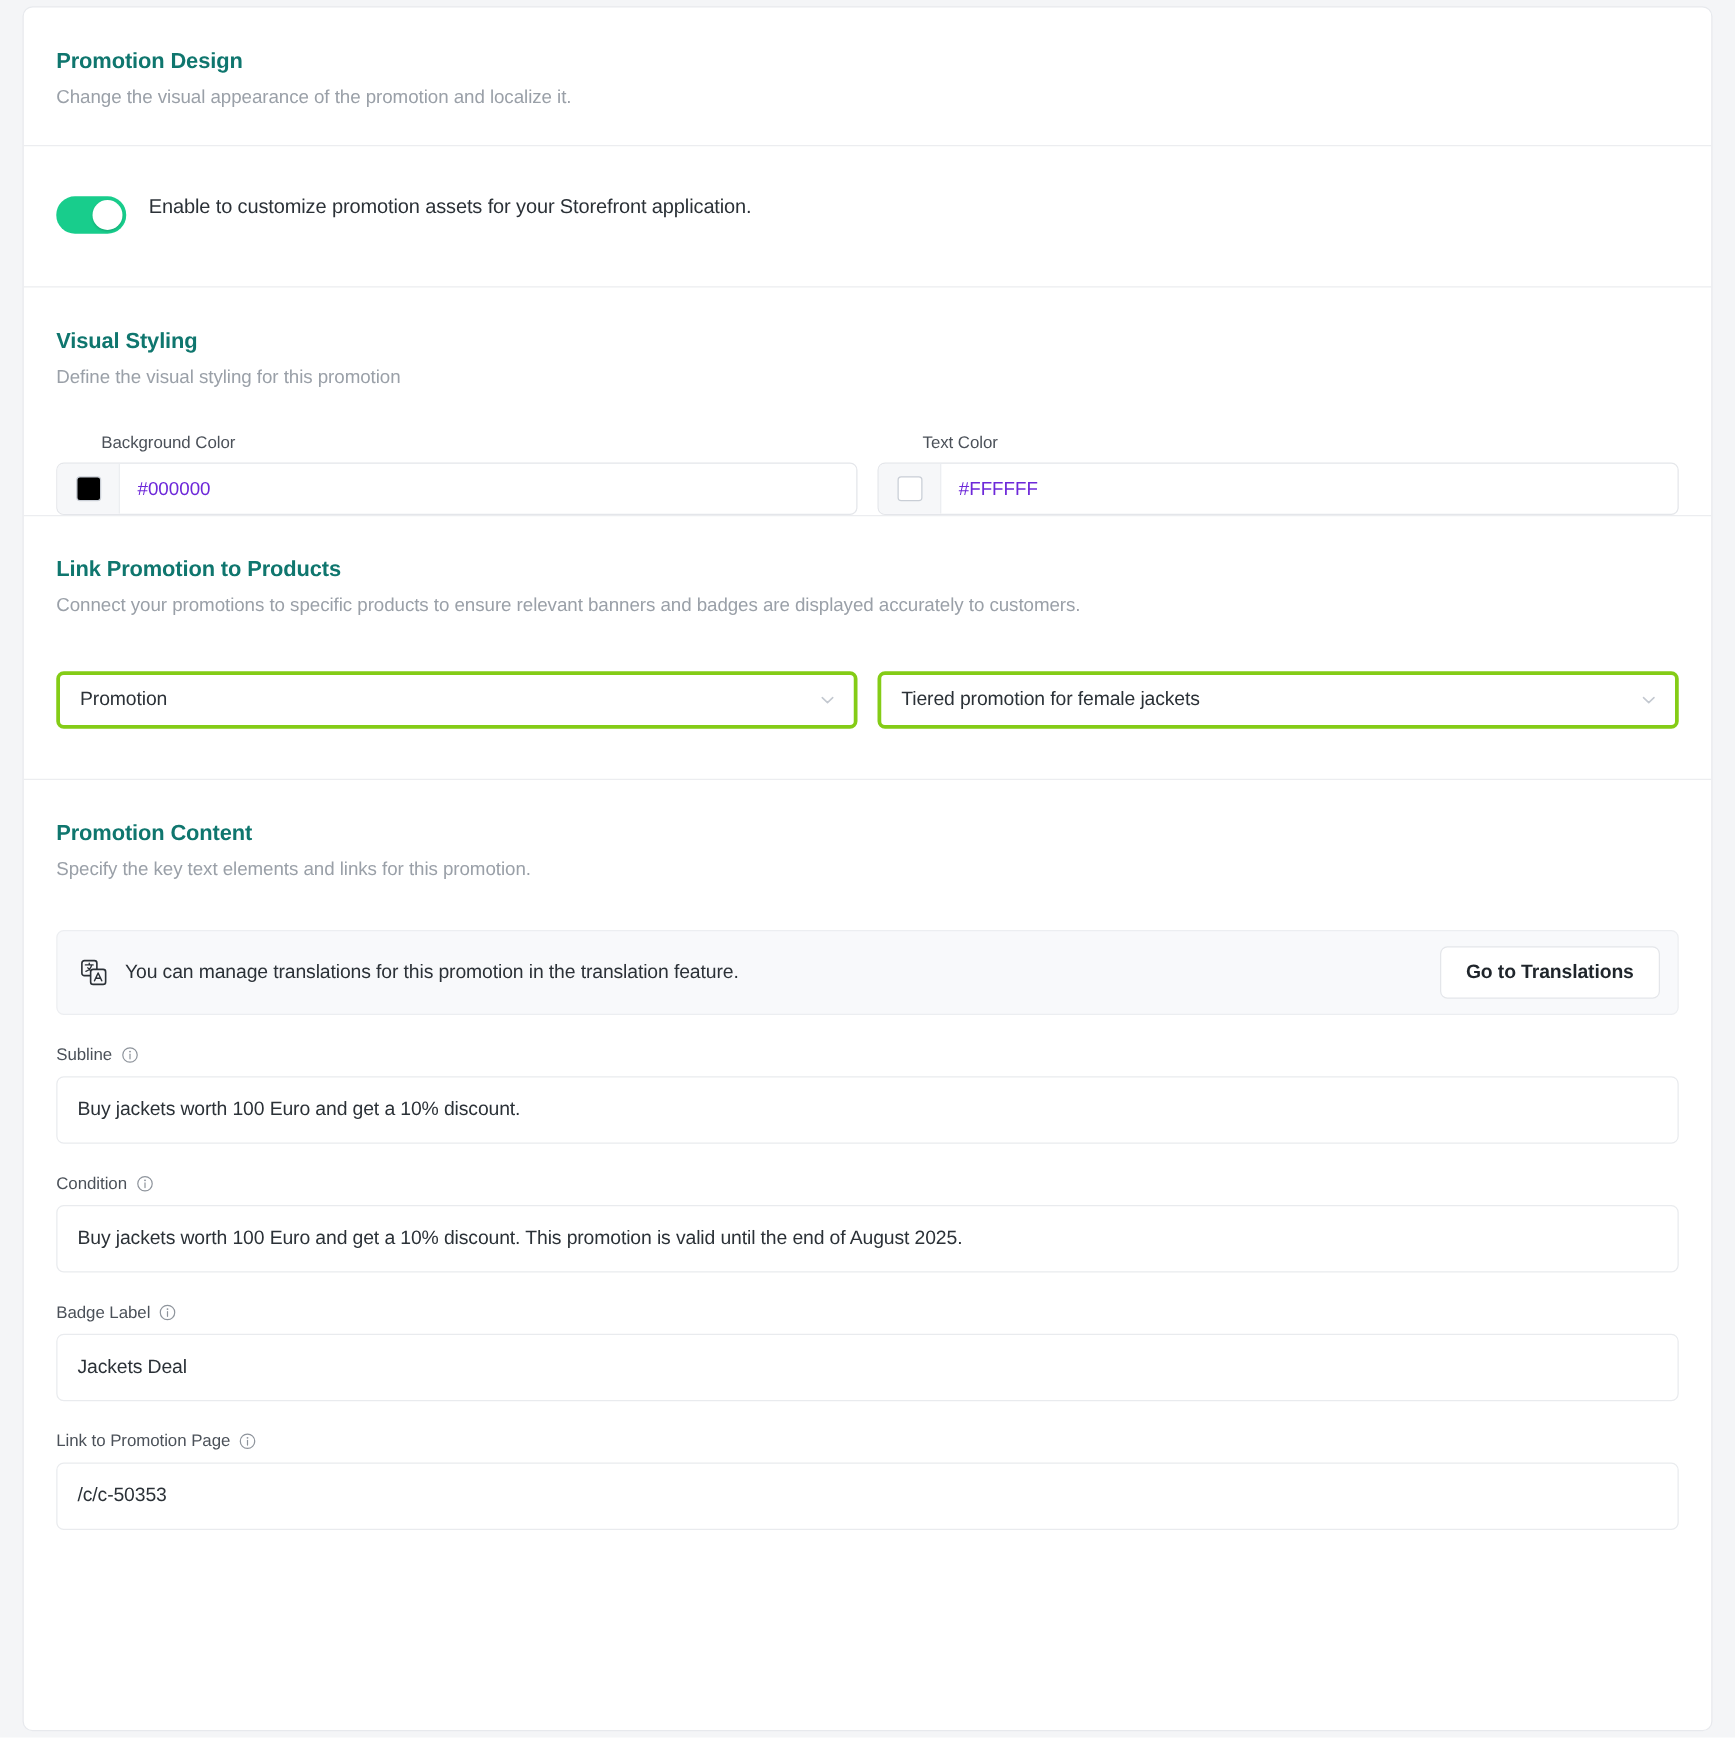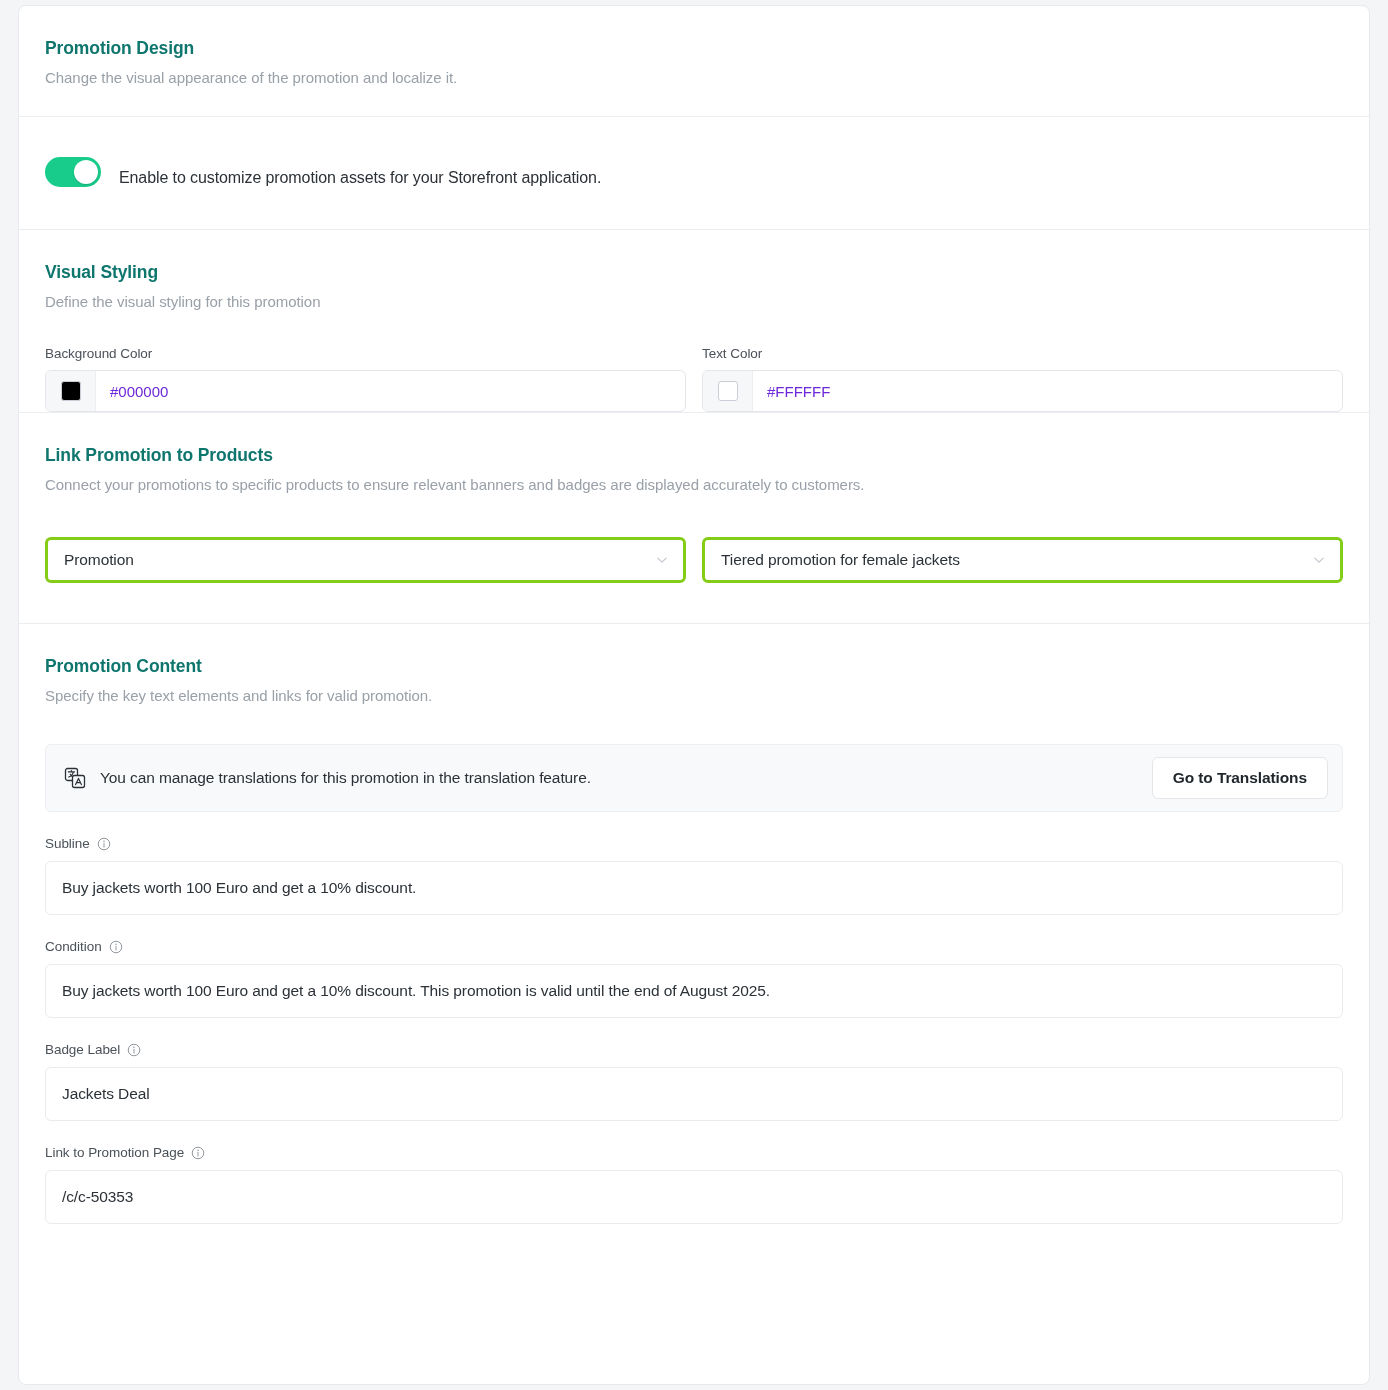--- a/index.html
+++ b/index.html
@@ -45,21 +45,21 @@
     padding-top: 10px;
     letter-spacing: -0.05px;
   }
 
   
   .head-block { padding: 32px 26px 30px 26px; }
 
   
   .toggle-row {
     display: flex;
-    align-items: flex-end;
+    align-items: flex-start;
     gap: 18px;
   }
   .toggle {
     width: 56px;
     height: 30px;
     border-radius: 15px;
     background: #18cd8c;
     position: relative;
     flex: 0 0 auto;
     cursor: pointer;
@@ -91,20 +91,21 @@
     padding-top: 36px;
   }
   .field-col { flex: 1 1 0; min-width: 0; }
 
   .field-label {
     display: block;
     font-size: 13.5px;
     color: #4b5159;
     margin-bottom: 9px;
     letter-spacing: -0.05px;
+    margin-left: 36px;
   }
 
   .color-input {
     display: flex;
     align-items: stretch;
     height: 42px;
     border: 1px solid #e4e6ea;
     border-radius: 6px;
     background: #ffffff;
     overflow: hidden;
@@ -320,21 +321,21 @@
           </svg>
         </div>
 
       </div>
     </div>
   </div>
 
   <div class="section-divider">
     <div class="pc-block">
       <h2 class="sec-head-title">Promotion Content</h2>
-      <p class="sec-head-sub">Specify the key text elements and links for valid promotion.</p>
+      <p class="sec-head-sub">Specify the key text elements and links for this promotion.</p>
 
       <div class="banner">
         <span class="banner-icon">
           <svg viewBox="0 0 22 22" fill="none" aria-hidden="true">
             <rect x="1.5" y="1.5" width="12" height="12" rx="2" stroke="currentColor" stroke-width="1.3"></rect>
             <path d="M4.3 4.9 h6.2 M7.4 4.9 v-1.3 M9.3 4.9 c-.4 2.6 -2.1 4.3 -4.6 5.2 M6.2 7.2 c.9 1.6 2.2 2.5 4.2 2.9" stroke="currentColor" stroke-width="1.1" stroke-linecap="round" stroke-linejoin="round"></path>
             <rect x="8.5" y="8.5" width="12" height="12" rx="2" fill="#f8f9fb" stroke="currentColor" stroke-width="1.3"></rect>
             <path d="M11.6 17.6 L14.5 11.4 L17.4 17.6 M12.5 15.6 h4" stroke="currentColor" stroke-width="1.2" stroke-linecap="round" stroke-linejoin="round"></path>
           </svg>
         </span>

